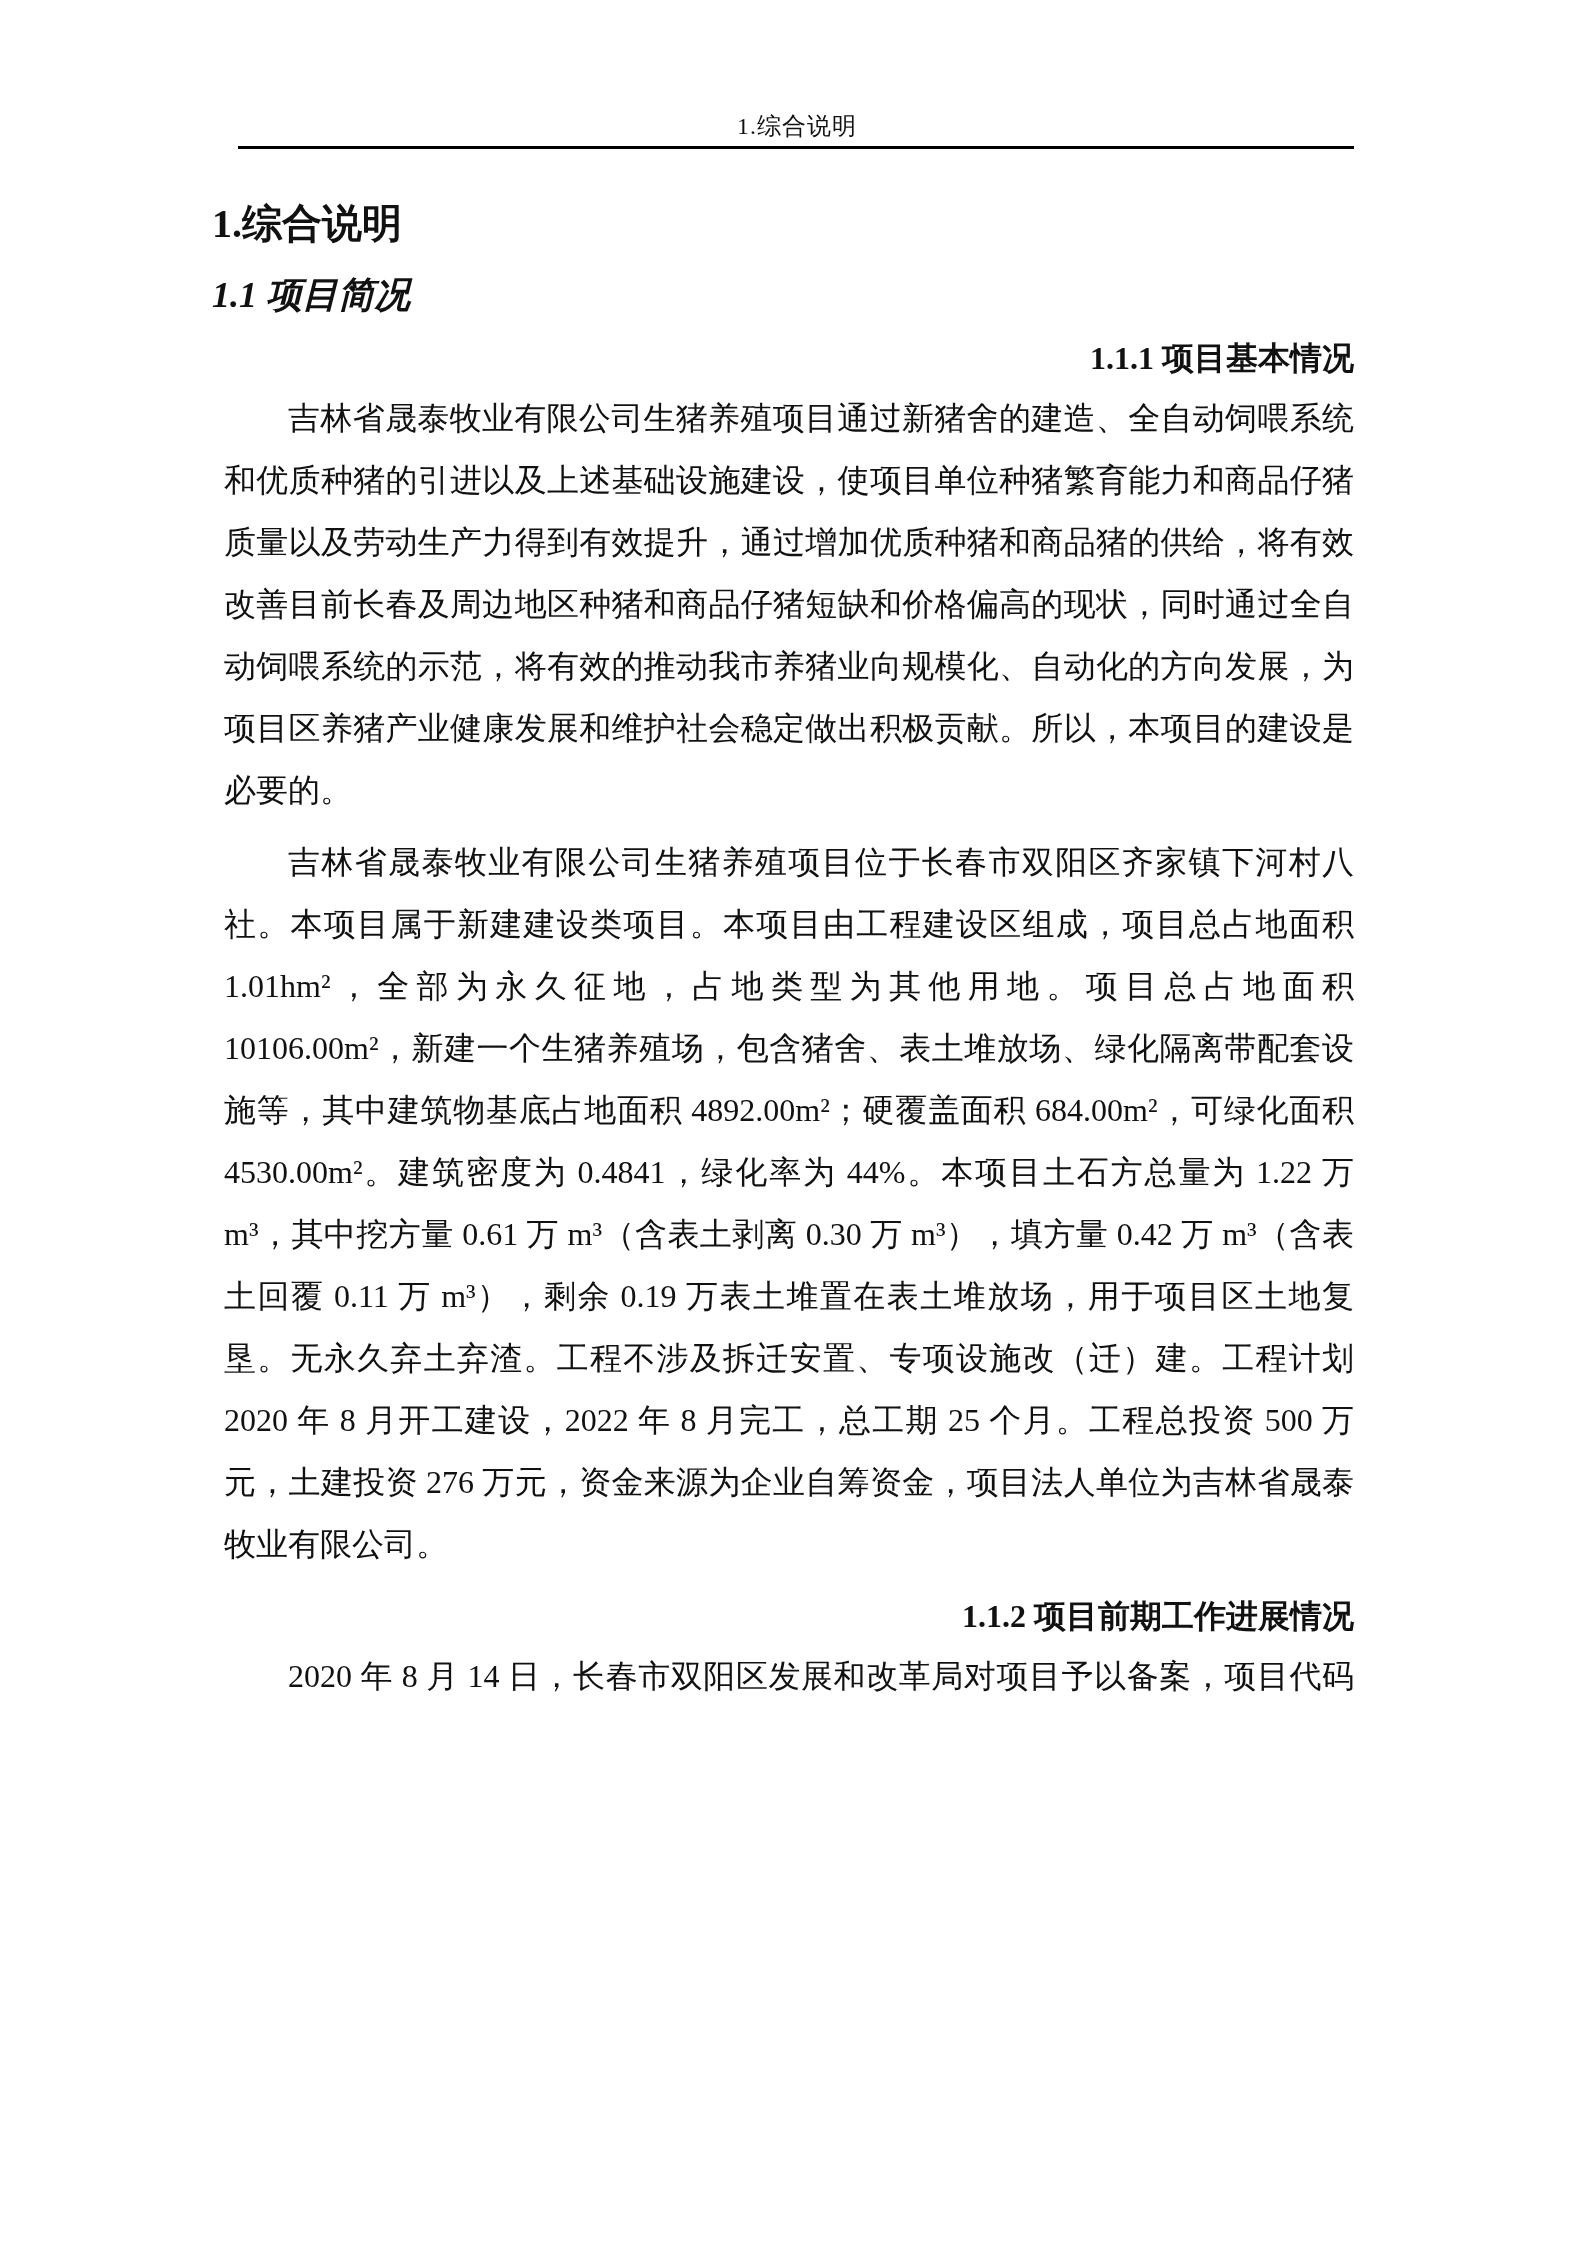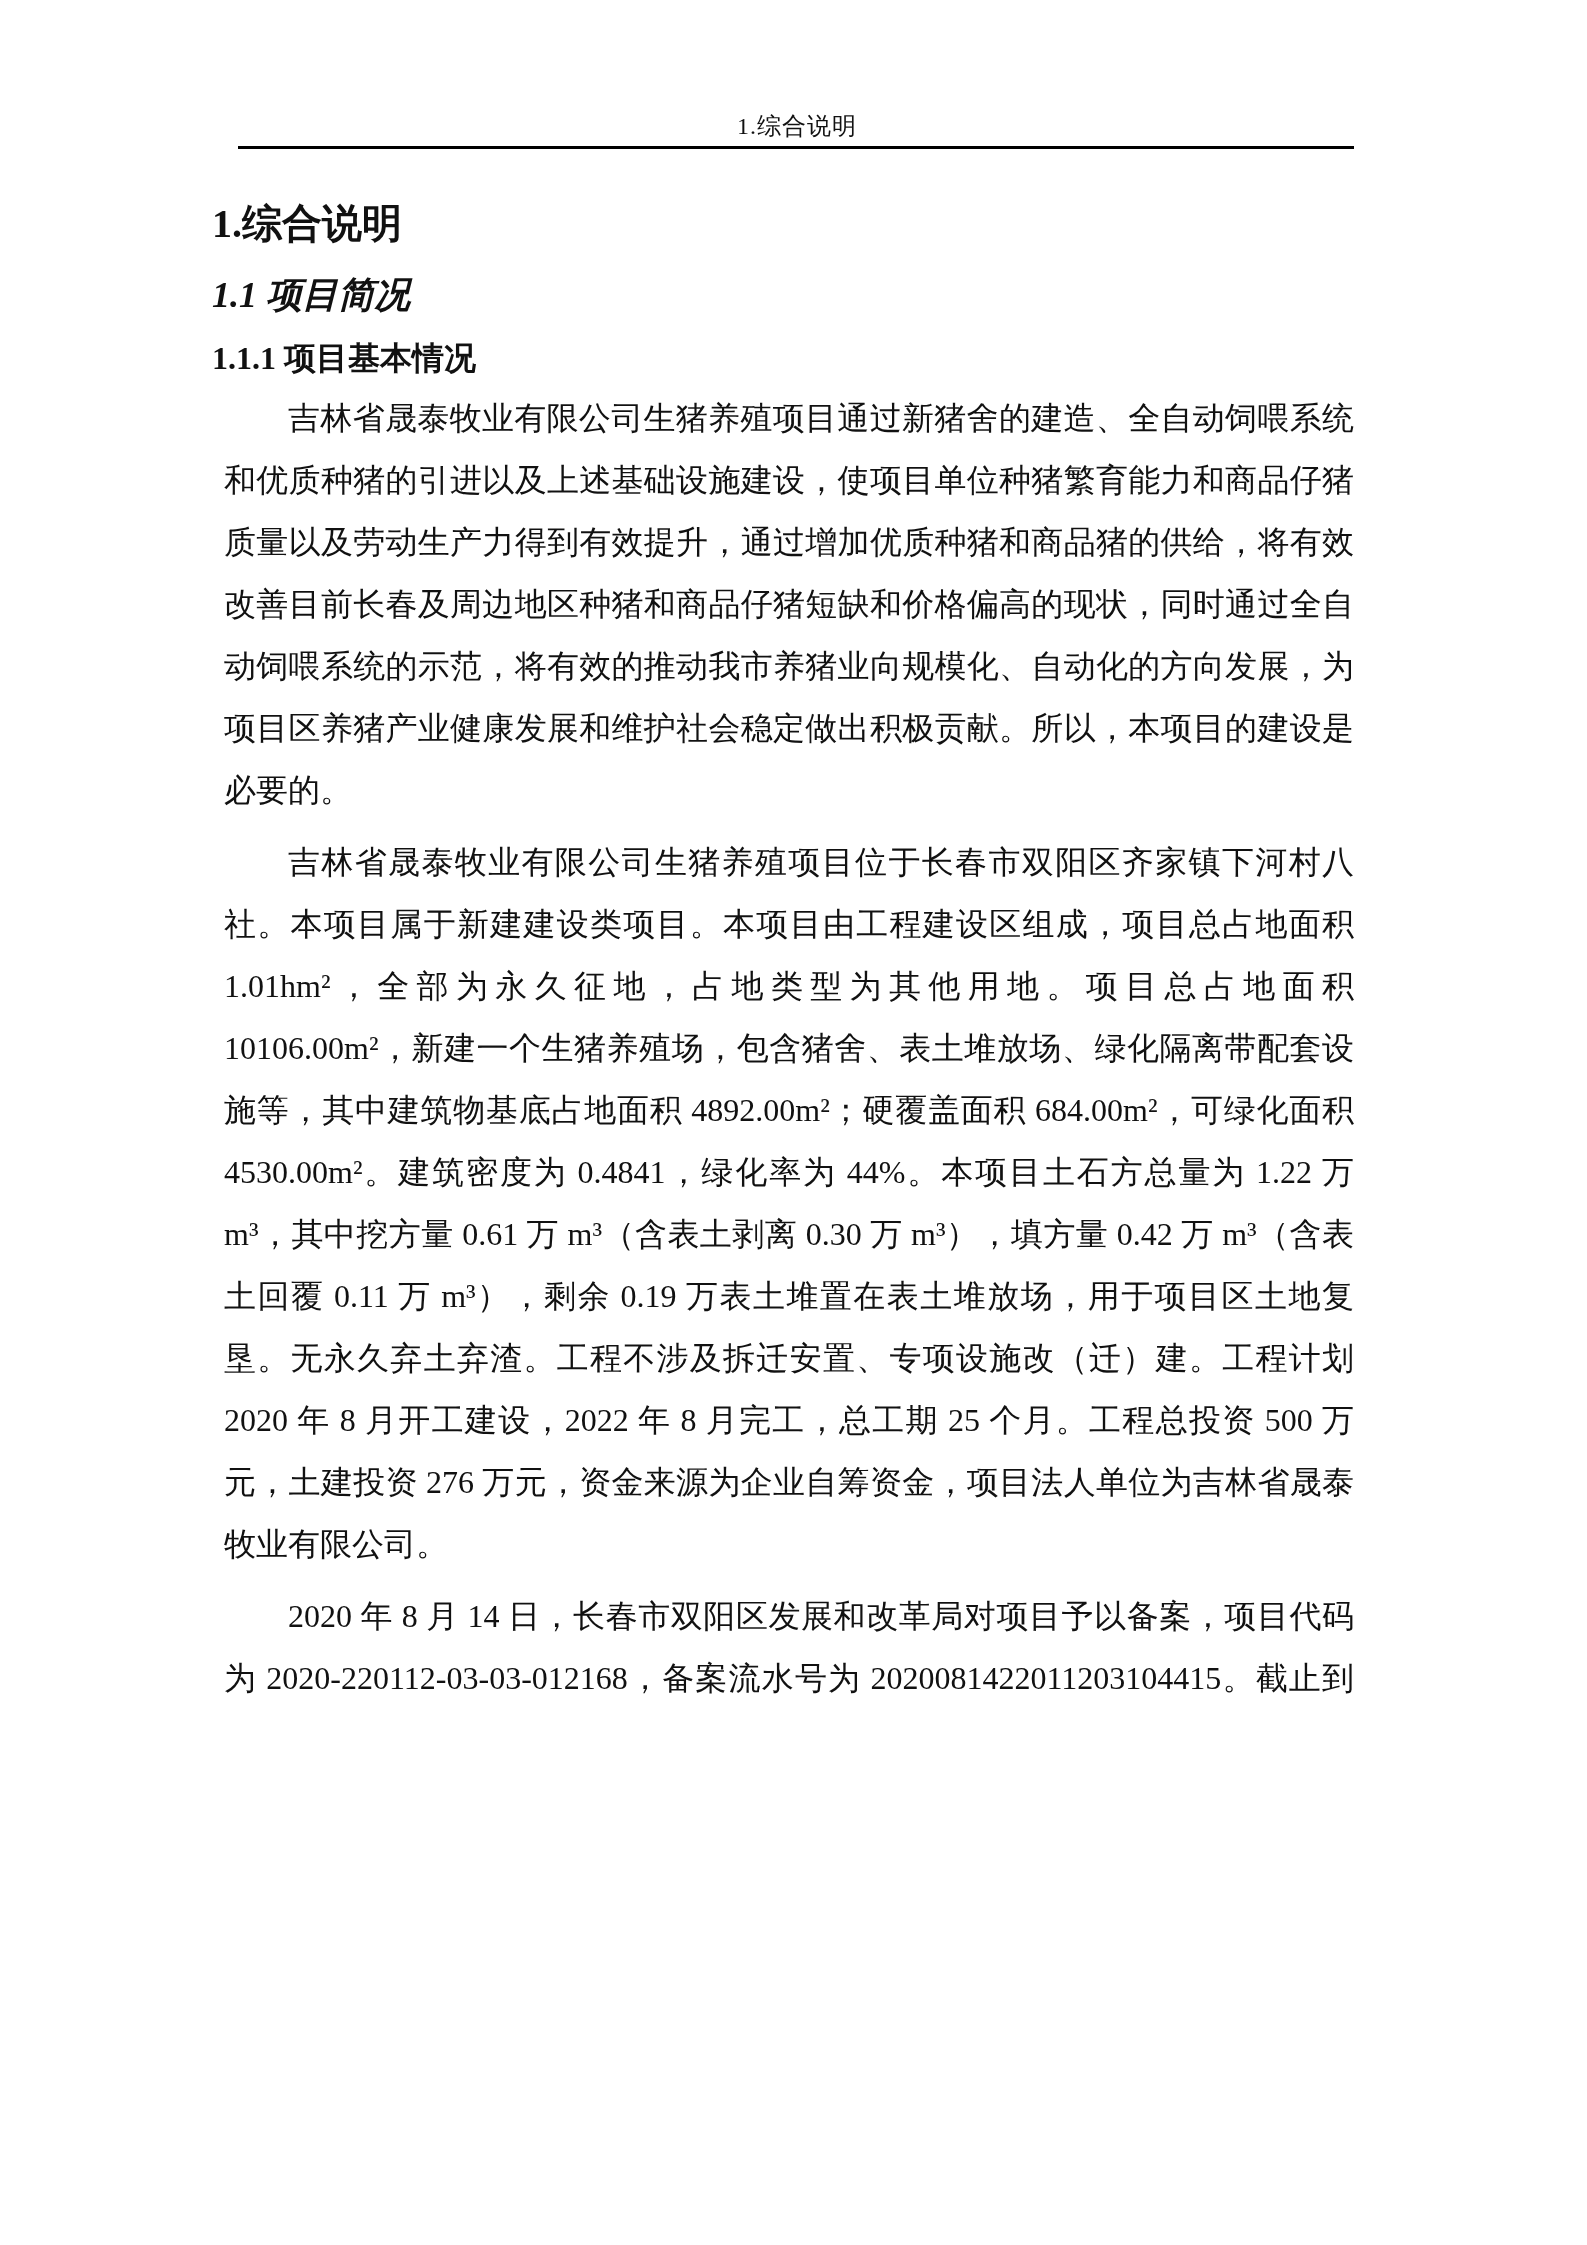--- a/index.html
+++ b/index.html
@@ -51,20 +51,21 @@
     font-weight: bold;
     line-height: 43px;
     margin: 26px 0 0 0;
     font-style: italic;
   }
   h3.subsection {
     font-size: 32px;
     font-weight: bold;
     line-height: 42px;
     margin: 20px 0 8px 0;
+    text-align: right;
   }
   p.body {
     font-size: 32px;
     line-height: 62px;
     margin: 0 0 10px 12px;
     text-align: justify;
     text-indent: 2em;
     word-break: break-word;
   }
   .footer-rule {
@@ -109,20 +110,21 @@
     <h1 class="chapter">1.综合说明</h1>
 
     <h2 class="section">1.1 项目简况</h2>
 
     <h3 class="subsection">1.1.1 项目基本情况</h3>
 
     <p class="body">吉林省晟泰牧业有限公司生猪养殖项目通过新猪舍的建造、全自动饲喂系统和优质种猪的引进以及上述基础设施建设，使项目单位种猪繁育能力和商品仔猪质量以及劳动生产力得到有效提升，通过增加优质种猪和商品猪的供给，将有效改善目前长春及周边地区种猪和商品仔猪短缺和价格偏高的现状，同时通过全自动饲喂系统的示范，将有效的推动我市养猪业向规模化、自动化的方向发展，为项目区养猪产业健康发展和维护社会稳定做出积极贡献。所以，本项目的建设是必要的。</p>
 
     <p class="body">吉林省晟泰牧业有限公司生猪养殖项目位于长春市双阳区齐家镇下河村八社。本项目属于新建建设类项目。本项目由工程建设区组成，项目总占地面积 1.01hm²，全部为永久征地，占地类型为其他用地。项目总占地面积 10106.00m²，新建一个生猪养殖场，包含猪舍、表土堆放场、绿化隔离带配套设施等，其中建筑物基底占地面积 4892.00m²；硬覆盖面积 684.00m²，可绿化面积 4530.00m²。建筑密度为 0.4841，绿化率为 44%。本项目土石方总量为 1.22 万 m³，其中挖方量 0.61 万 m³（含表土剥离 0.30 万 m³），填方量 0.42 万 m³（含表土回覆 0.11 万 m³），剩余 0.19 万表土堆置在表土堆放场，用于项目区土地复垦。无永久弃土弃渣。工程不涉及拆迁安置、专项设施改（迁）建。工程计划 2020 年 8 月开工建设，2022 年 8 月完工，总工期 25 个月。工程总投资 500 万元，土建投资 276 万元，资金来源为企业自筹资金，项目法人单位为吉林省晟泰牧业有限公司。</p>
 
+    <h3 class="subsection">1.1.2 项目前期工作进展情况</h3>
 
     <p class="body">2020 年 8 月 14 日，长春市双阳区发展和改革局对项目予以备案，项目代码为 2020-220112-03-03-012168，备案流水号为 2020081422011203104415。截止到目前为止，其他专项报告已经基本完成。2021 年 10 月 29 日长春市双阳区水利局下发了长春市双阳区水利局水土保持责令改正通知书（长双水责改字[2021]第 006 号文），要求吉林省晟泰牧业有限公司生猪养殖项目编制水土保持方案。2021 年 10 月，吉林省晟泰牧业有限公司委托长春市齐悦水土保持技术有限公司承担项目水土保持方案的编制任务。接受委托后，方案编制单位技术人员对项目区及</p>
 
   </div>
 
   <div class="footer-rule"></div>
 
   <div class="footer-company">长春市齐悦水土保持技术有限公司</div>
 
   <div class="page-number">1</div>

